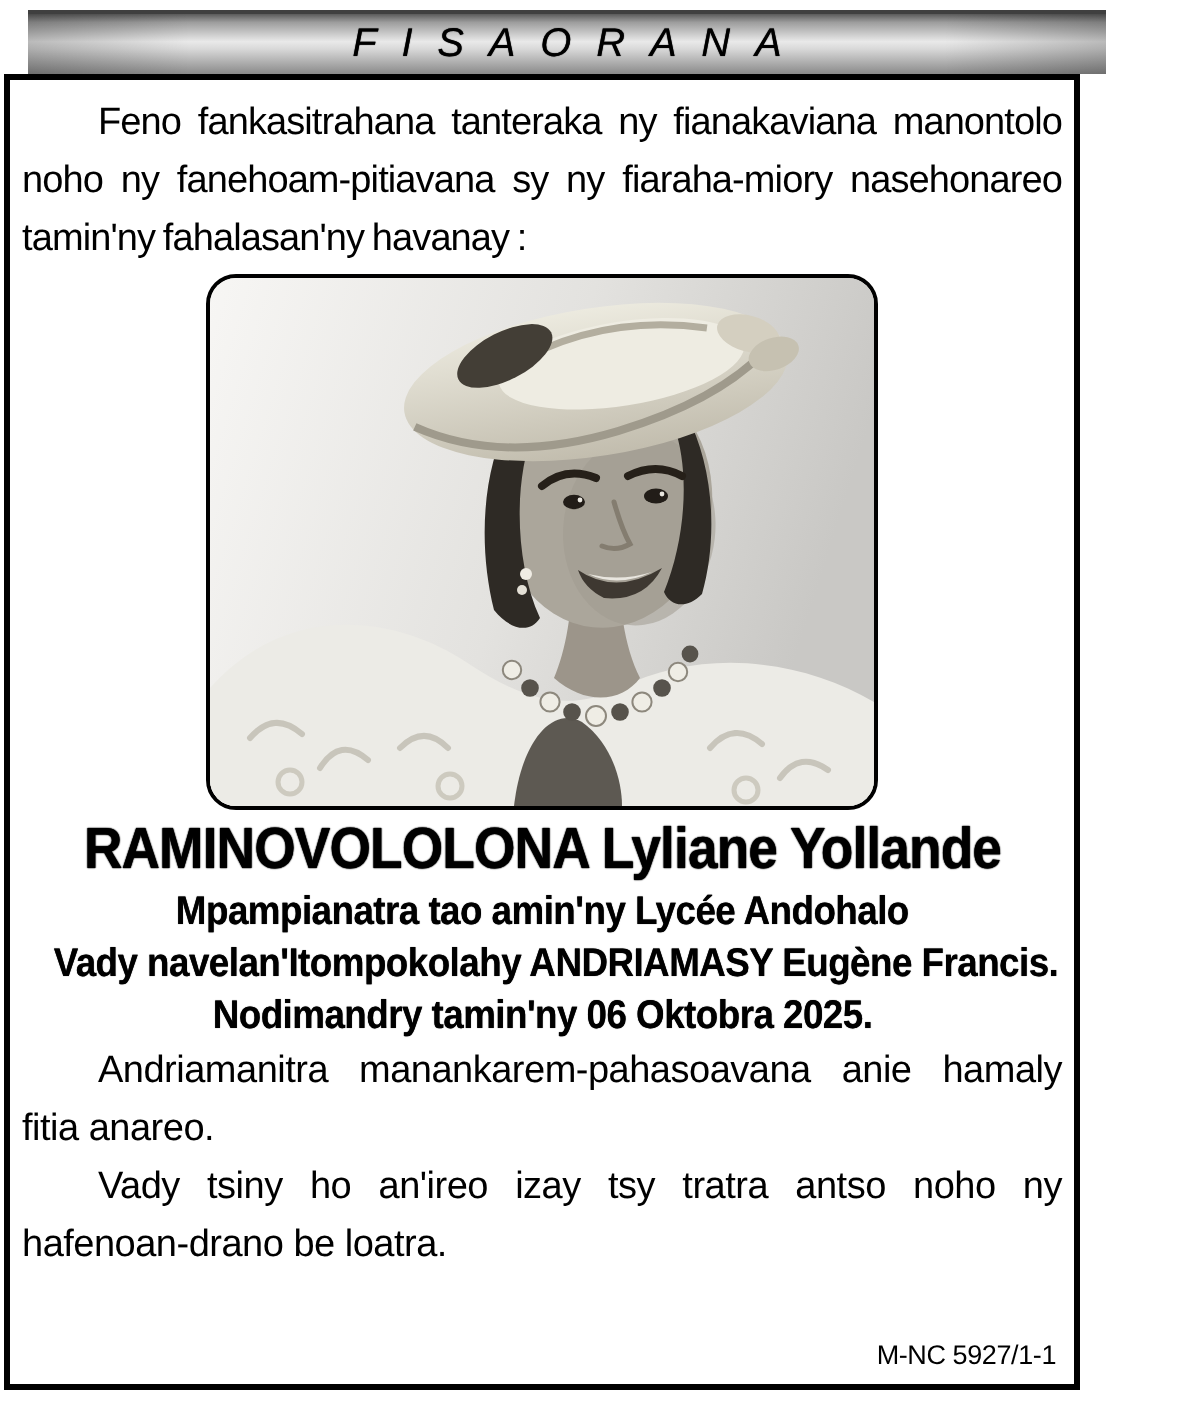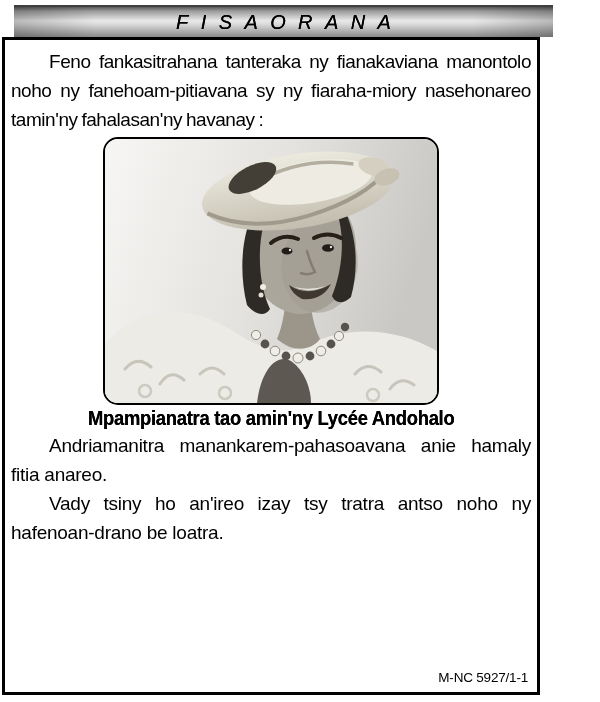--- a/index.html
+++ b/index.html
@@ -143,24 +143,33 @@
           <circle cx="193" cy="219" r="5" fill="#efede5" stroke="#8d887d" stroke-width="1"></circle>
           <circle cx="205" cy="217" r="4.4" fill="#57534c"></circle>
           <circle cx="216" cy="212" r="4.8" fill="#efede5" stroke="#8d887d" stroke-width="1"></circle>
           <circle cx="226" cy="205" r="4.4" fill="#57534c"></circle>
           <circle cx="234" cy="197" r="4.6" fill="#efede5" stroke="#8d887d" stroke-width="1"></circle>
           <circle cx="240" cy="188" r="4.2" fill="#57534c"></circle>
         </g>
       </svg>
     </div>
 
+    <div class="name">
+      <span class="squeeze">RAMINOVOLOLONA Lyliane Yollande</span>
+    </div>
 
     <div class="details">
       <div class="detail-line">
         <span class="squeeze">Mpampianatra tao amin'ny Lycée Andohalo</span>
+      </div>
+      <div class="detail-line">
+        <span class="squeeze">Vady navelan'Itompokolahy ANDRIAMASY Eugène Francis.</span>
+      </div>
+      <div class="detail-line">
+        <span class="squeeze">Nodimandry tamin'ny 06 Oktobra 2025.</span>
       </div>
     </div>
 
     <p class="p p-close closing">Andriamanitra manankarem-pahasoavana anie hamaly fitia anareo.</p>
     <p class="p p-close">Vady tsiny ho an'ireo izay tsy tratra antso noho ny hafenoan-drano be loatra.</p>
 
     <span class="reference">M-NC 5927/1-1</span>
   </div>
 
 </div>

